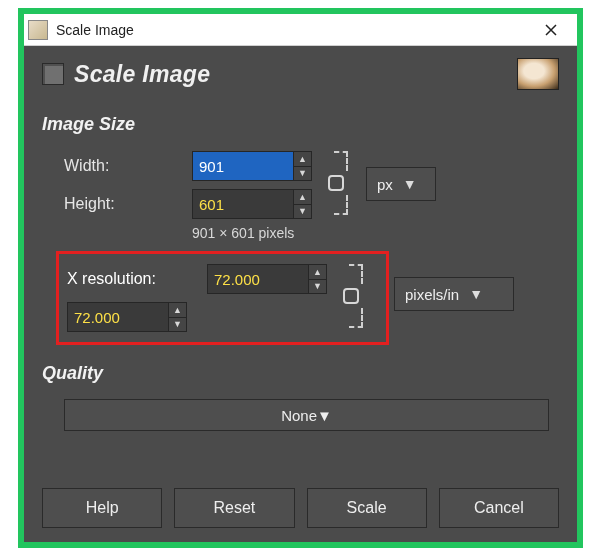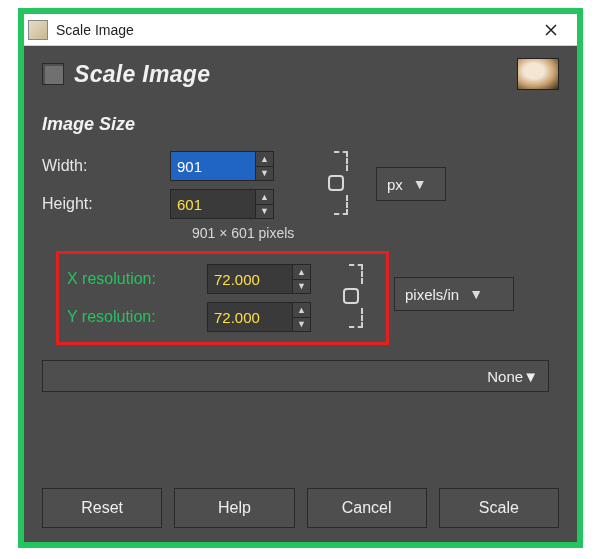--- a/index.html
+++ b/index.html
@@ -73,28 +73,29 @@
 
   
   .section-head {
     font-size: 18px; font-weight: 700; font-style: italic;
     color: #f2f2f2;
     margin: 6px 0 12px 0;
   }
 
   .row {
     display:flex; align-items:center;
+    margin-left: 22px;
     height: 38px;
   }
   .row .label { width: 128px; font-size: 16px; color:#e6e6e6; }
-  .row .label2 { width: 140px; font-size: 16px; color:#22c55e; }
+  .row .label2 { width: 140px; font-size: 16px; color:#ffffff; }
 
   .spin {
     display:flex; align-items:stretch;
-    width: 104px; height: 30px;
+    width: 120px; height: 30px;
     background:#3a3a3a; border:1px solid #262626;
   }
   .spin input {
     flex:1; min-width:0;
     background: transparent; border:none; outline:none;
     color:#fde047; font-size: 15px; padding: 0 6px;
   }
   .spin input.sel { background:#1f65c1; color:#fff; }
   .spin .arrows {
     width: 18px; display:flex; flex-direction:column;
@@ -151,21 +152,21 @@
     margin-bottom: 12px;
   }
   .res-block .row { margin-left: 8px; }
 
   .interp-sel {
     height: 32px; flex:1;
     margin-right: 10px;
     background:#4e4e4e; border:1px solid #2a2a2a;
     display:flex; align-items:center;
     color:#eee; font-size:15px; padding: 0 10px; cursor:pointer;
-    justify-content:flex-end;
+    justify-content:center;
   }
 
   .btnbar {
     margin-top: auto;
     display:flex; gap: 12px;
     padding-top: 14px;
   }
   .btn {
     flex:1; height: 40px;
     background:#4e4e4e; border:1px solid #2a2a2a;
@@ -224,21 +225,21 @@
             <div>▲</div>
             <div>▼</div>
           </div>
         </div>
       </div>
 
       <div class="chain chain-pos-size">
           <div class="link"></div>
         </div>
 
-      <div class="unit-sel" style="position:absolute; left:322px; top:20px;">
+      <div class="unit-sel" style="position:absolute; left:312px; top:20px;">
         <span>px</span>
         <span class="chev">▼</span>
       </div>
     </div>
 
     <div class="pixeltext">901 × 601 pixels</div>
 
     <div style="position:relative;">
       <div class="res-block">
         <div style="position:relative;">
@@ -246,49 +247,49 @@
             <div class="label2">X resolution:</div>
             <div class="spin">
               <input value="72.000" style="">
               <div class="arrows">
                 <div>▲</div>
                 <div>▼</div>
               </div>
             </div>
           </div>
           <div class="row">
-            <div class="label2">Y resolution:</div>
             <div class="spin">
               <input value="72.000" style="">
               <div class="arrows">
                 <div>▲</div>
                 <div>▼</div>
               </div>
             </div>
           </div>
           <div class="chain chain-pos-res">
               <div class="link"></div>
             </div>
         </div>
       </div>
 
       <div class="unit-sel" style="position:absolute; left:340px; top:28px; min-width:120px;">
         <span>pixels/in</span>
         <span class="chev">▼</span>
       </div>
     </div>
 
+    <div class="section-head">Quality</div>
     <div class="row">
       <div class="interp-sel">
         <span>None</span>
         <span class="chev">▼</span>
       </div>
     </div>
 
     <div class="btnbar">
+      <div class="btn">Help</div>
       <div class="btn">Reset</div>
-      <div class="btn">Help</div>
+      <div class="btn">Scale</div>
       <div class="btn">Cancel</div>
-      <div class="btn">Scale</div>
     </div>
 
   </div>
 </div>
 
 </body></html>

